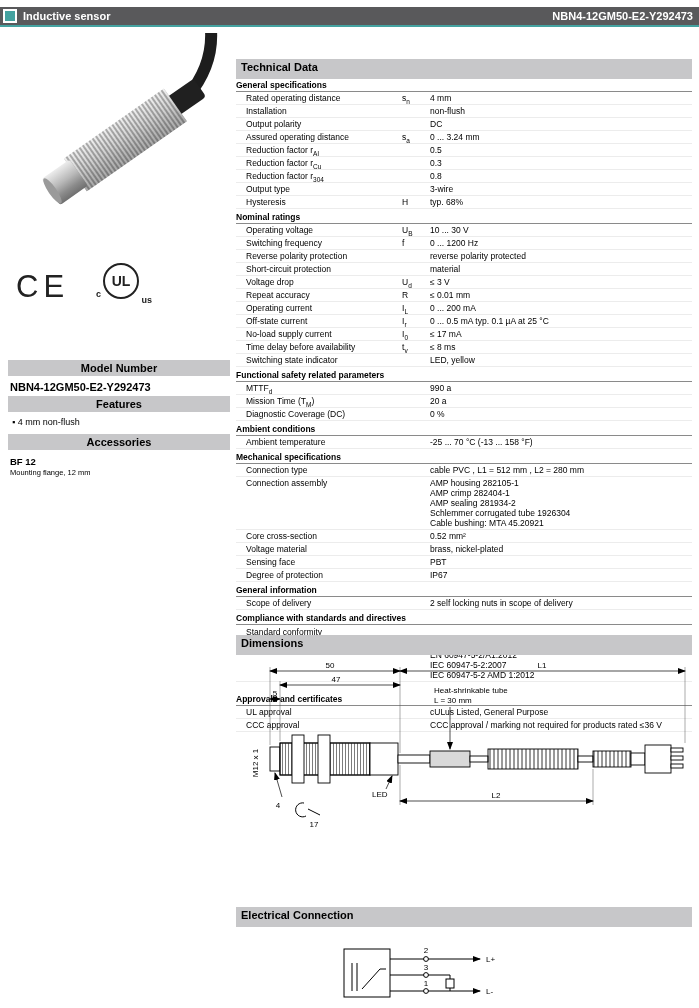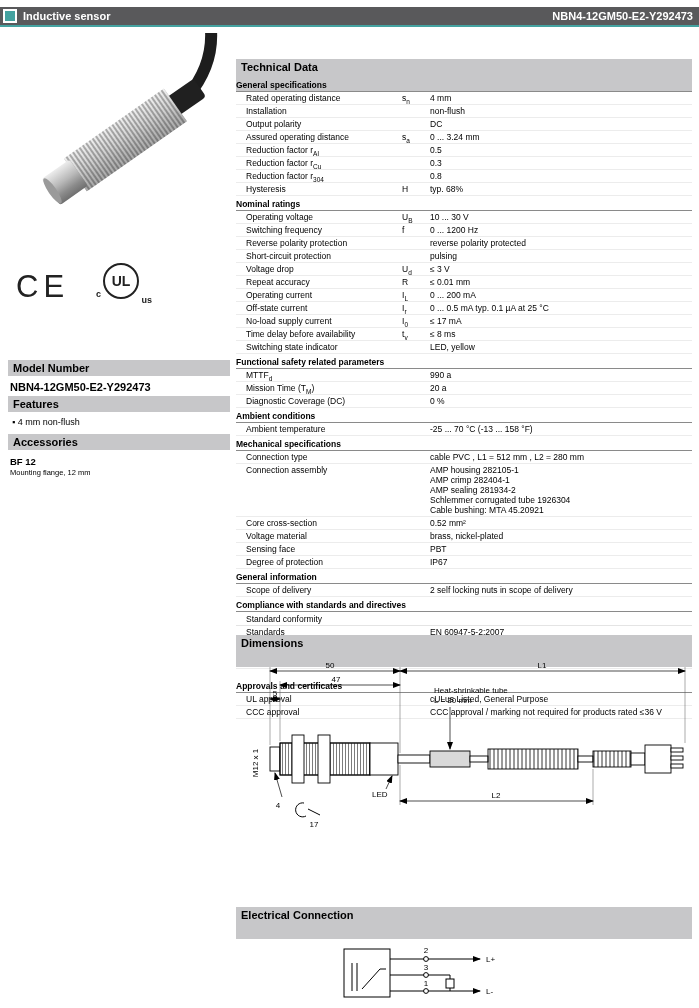--- a/index.html
+++ b/index.html
@@ -6,24 +6,24 @@
   #page{position:relative;width:699px;height:1008px;background:#fff;overflow:hidden;
         font-family:"Liberation Sans",sans-serif;color:#000;margin-top:7px;}
   
   .topbar{position:absolute;left:0;top:0;width:699px;height:18px;background:#59595b;
           display:flex;align-items:center;}
   .brand-sq{width:10px;height:10px;background:#44a2a0;border:2px solid #fff;margin-left:3px;flex:none;}
   .topbar .ptitle{color:#fff;font-weight:bold;font-size:11px;margin-left:6px;}
   .topbar .pnum{margin-left:auto;margin-right:6px;color:#fff;font-weight:bold;font-size:11px;}
   .tealline{position:absolute;left:0;top:18px;width:699px;height:2px;background:#44a2a0;}
   
-  .secbar{position:absolute;left:236px;width:456px;height:32px;background:#c7c7c9;
+  .secbar{position:absolute;left:236px;width:456px;height:20px;background:#c7c7c9;
           font-weight:bold;font-size:11px;padding:2px 5px;box-sizing:border-box;}
   .lbar{position:absolute;left:8px;width:222px;height:16px;background:#c7c7c9;
-        font-weight:bold;font-size:11px;padding:2px 5px;box-sizing:border-box;}
+        font-weight:bold;font-size:11px;padding:2px 5px;box-sizing:border-box;text-align:center;}
   
   .photo{position:absolute;left:8px;top:26px;width:220px;height:224px;}
   .ce-mark{position:absolute;left:16px;top:262px;font-size:31px;letter-spacing:5px;color:#222;}
   .ul-mark{position:absolute;left:96px;top:254px;width:58px;height:46px;}
   .ul-circle{position:absolute;left:7px;top:2px;width:32px;height:32px;border:2.5px solid #222;
              border-radius:50%;display:flex;align-items:center;justify-content:center;
              font-weight:bold;font-size:14px;color:#222;}
   .ul-c{position:absolute;left:0;bottom:8px;font-size:9px;font-weight:bold;color:#222;}
   .ul-us{position:absolute;right:2px;bottom:2px;font-size:9px;font-weight:bold;color:#222;}
   .model-value{position:absolute;left:10px;top:374px;font-weight:bold;font-size:11px;}
@@ -131,20 +131,25 @@
         <div class="tlabel">Reduction factor r<sub>Cu</sub></div>
         <div class="tsym"></div>
         <div class="tval">0.3</div>
       </div>
       <div class="trow">
         <div class="tlabel">Reduction factor r<sub>304</sub></div>
         <div class="tsym"></div>
         <div class="tval">0.8</div>
       </div>
       <div class="trow">
+        <div class="tlabel">Output type</div>
+        <div class="tsym"></div>
+        <div class="tval">3-wire</div>
+      </div>
+      <div class="trow">
         <div class="tlabel">Hysteresis</div>
         <div class="tsym">H</div>
         <div class="tval">typ. 68%</div>
       </div>
       <div class="tsection">Nominal ratings</div>
       <div class="trow">
         <div class="tlabel">Operating voltage</div>
         <div class="tsym">U<sub>B</sub></div>
         <div class="tval">10 ... 30 V</div>
       </div>
@@ -154,21 +159,21 @@
         <div class="tval">0 ... 1200 Hz</div>
       </div>
       <div class="trow">
         <div class="tlabel">Reverse polarity protection</div>
         <div class="tsym"></div>
         <div class="tval">reverse polarity protected</div>
       </div>
       <div class="trow">
         <div class="tlabel">Short-circuit protection</div>
         <div class="tsym"></div>
-        <div class="tval">pulsing</div>
+        <div class="tval">material</div>
       </div>
       <div class="trow">
         <div class="tlabel">Voltage drop</div>
         <div class="tsym">U<sub>d</sub></div>
         <div class="tval">≤ 3 V</div>
       </div>
       <div class="trow">
         <div class="tlabel">Repeat accuracy</div>
         <div class="tsym">R</div>
         <div class="tval">≤ 0.01 mm</div>

